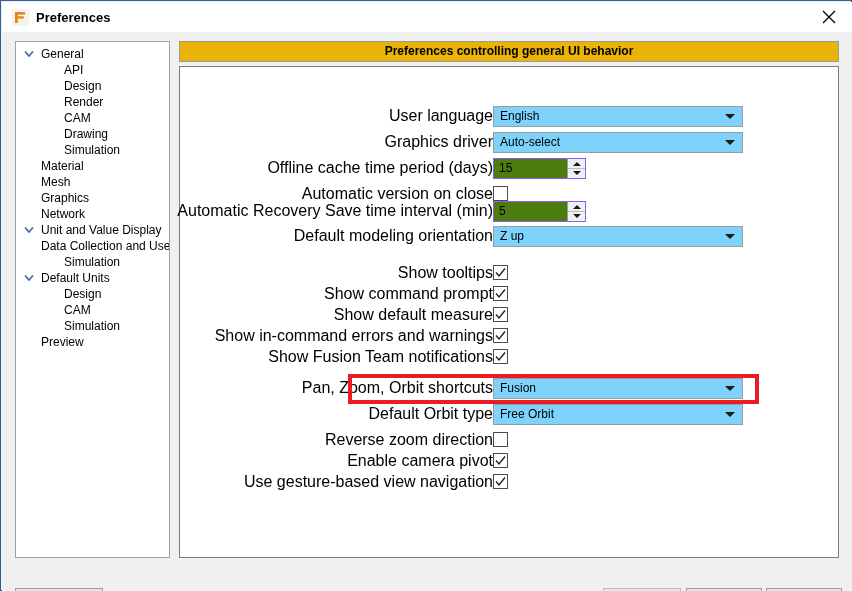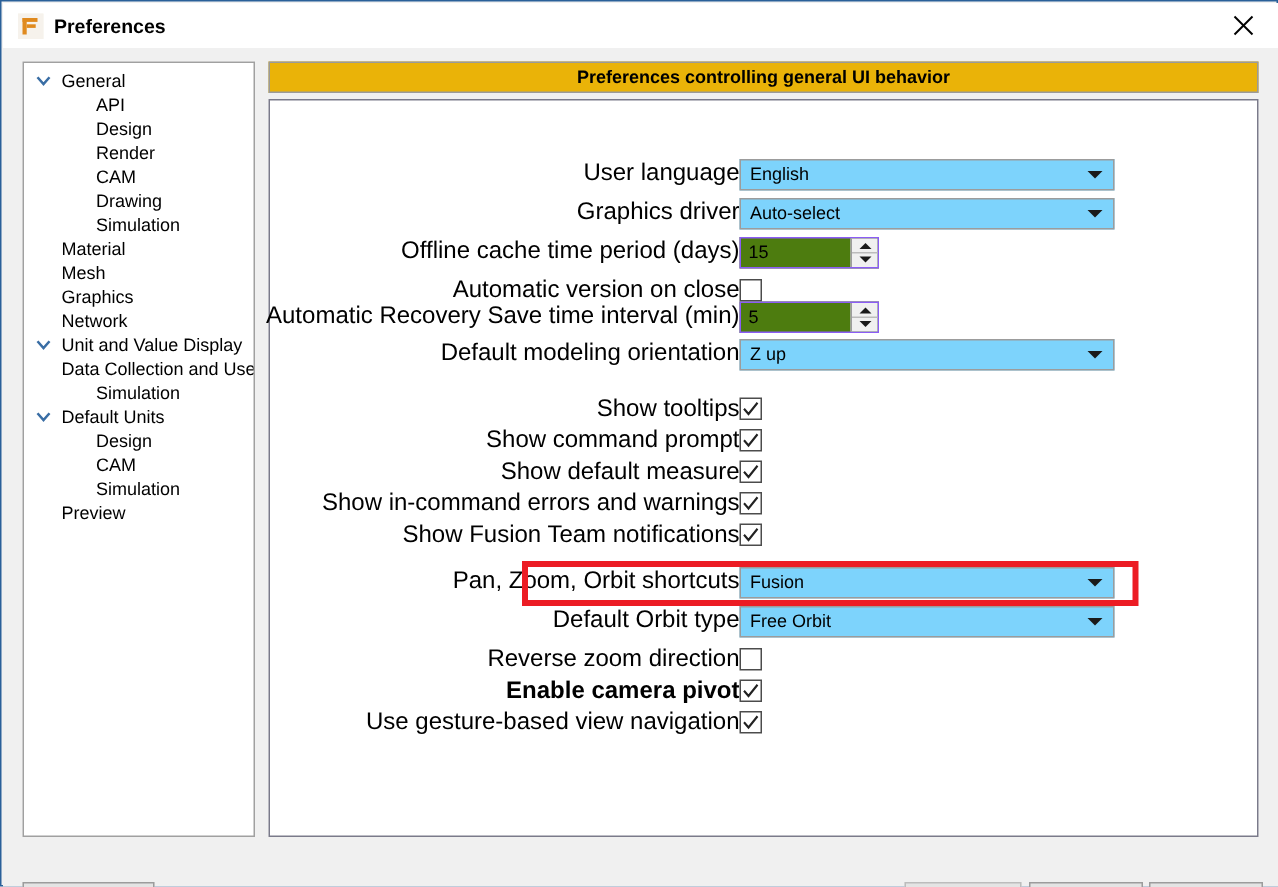--- a/index.html
+++ b/index.html
@@ -472,21 +472,21 @@
             <div class="row-label">Default Orbit type</div>
             <div class="ctl combo" style="width: 250px;">
               <span class="combo-text">Free Orbit</span>
               <span class="combo-arrow"></span>
             </div>
           </div>
           <div class="row" style="top: 363px;">
             <div class="row-label">Reverse zoom direction</div>
             <div class="ctl cbx"></div>
           </div>
-          <div class="row" style="top: 384px; font-weight: bold;">
+          <div class="row" style="top: 384px;">
             <div class="row-label">Enable camera pivot</div>
             <div class="ctl cbx"><span><svg width="11" height="11" viewBox="0 0 11 11">
                   <polyline points="1,5.5 4,9 10,1.5" fill="none" stroke="#222" stroke-width="1.4"></polyline>
                 </svg></span></div>
           </div>
           <div class="row" style="top: 405px;">
             <div class="row-label">Use gesture-based view navigation</div>
             <div class="ctl cbx"><span><svg width="11" height="11" viewBox="0 0 11 11">
                   <polyline points="1,5.5 4,9 10,1.5" fill="none" stroke="#222" stroke-width="1.4"></polyline>
                 </svg></span></div>

